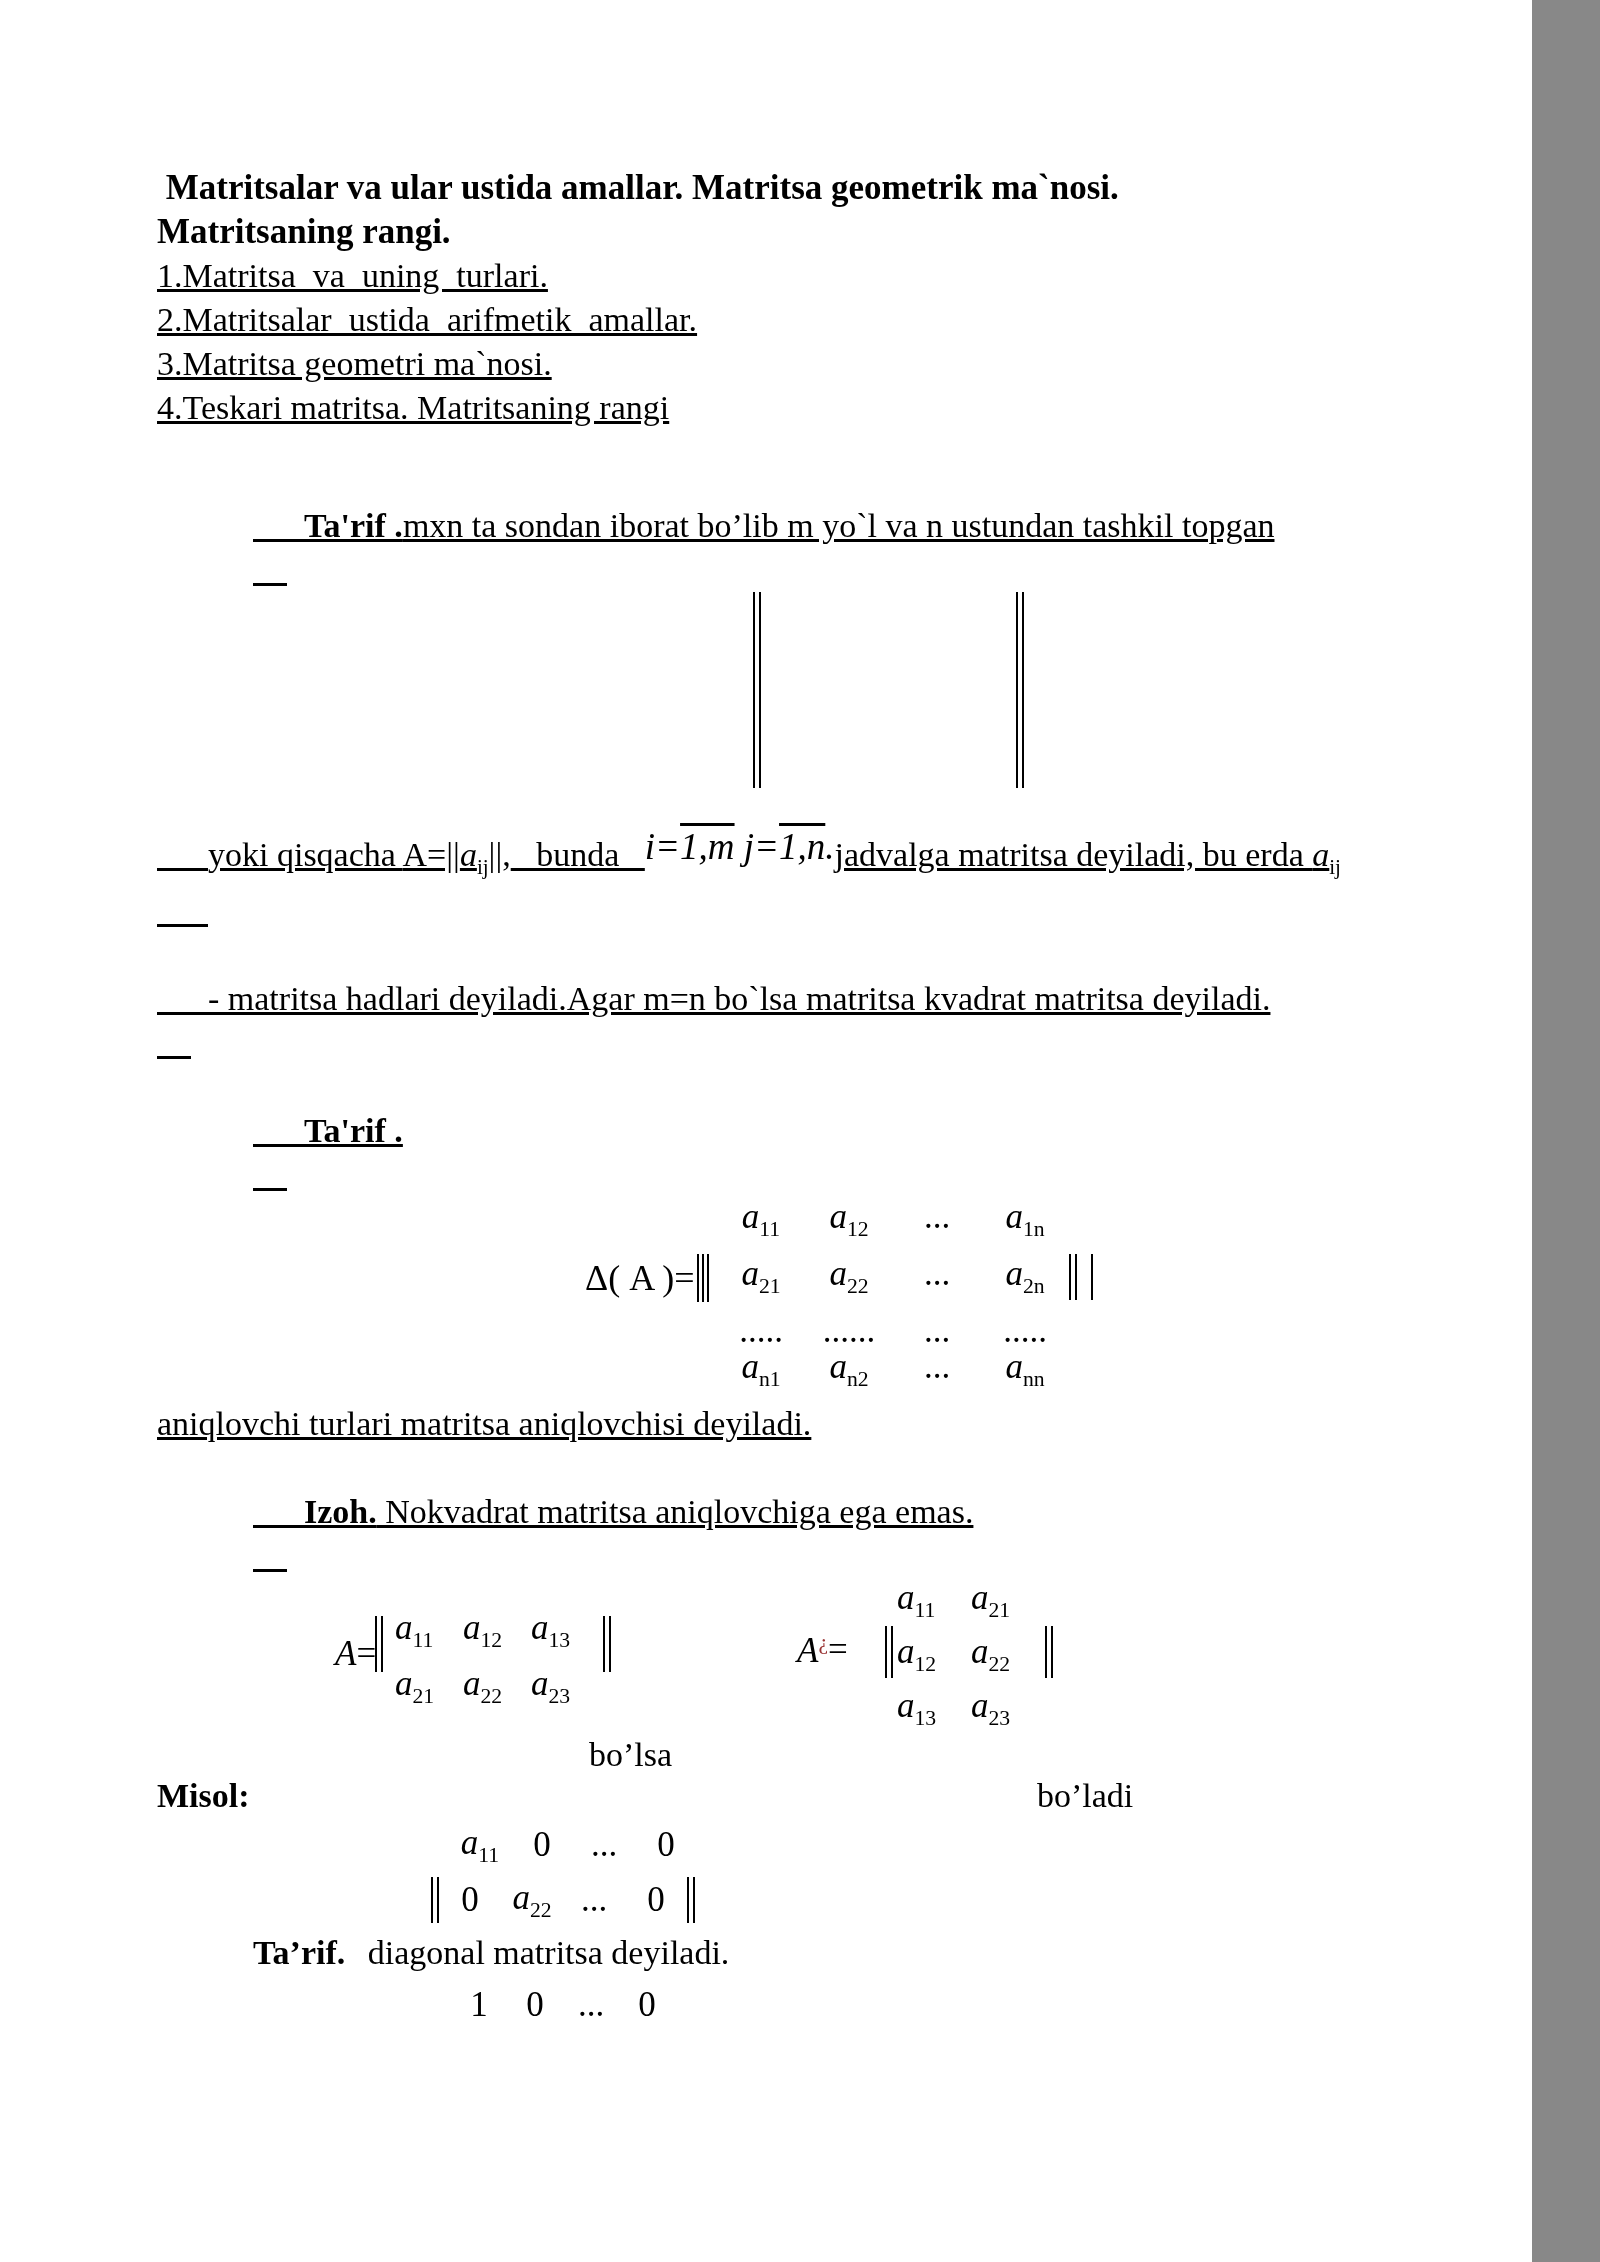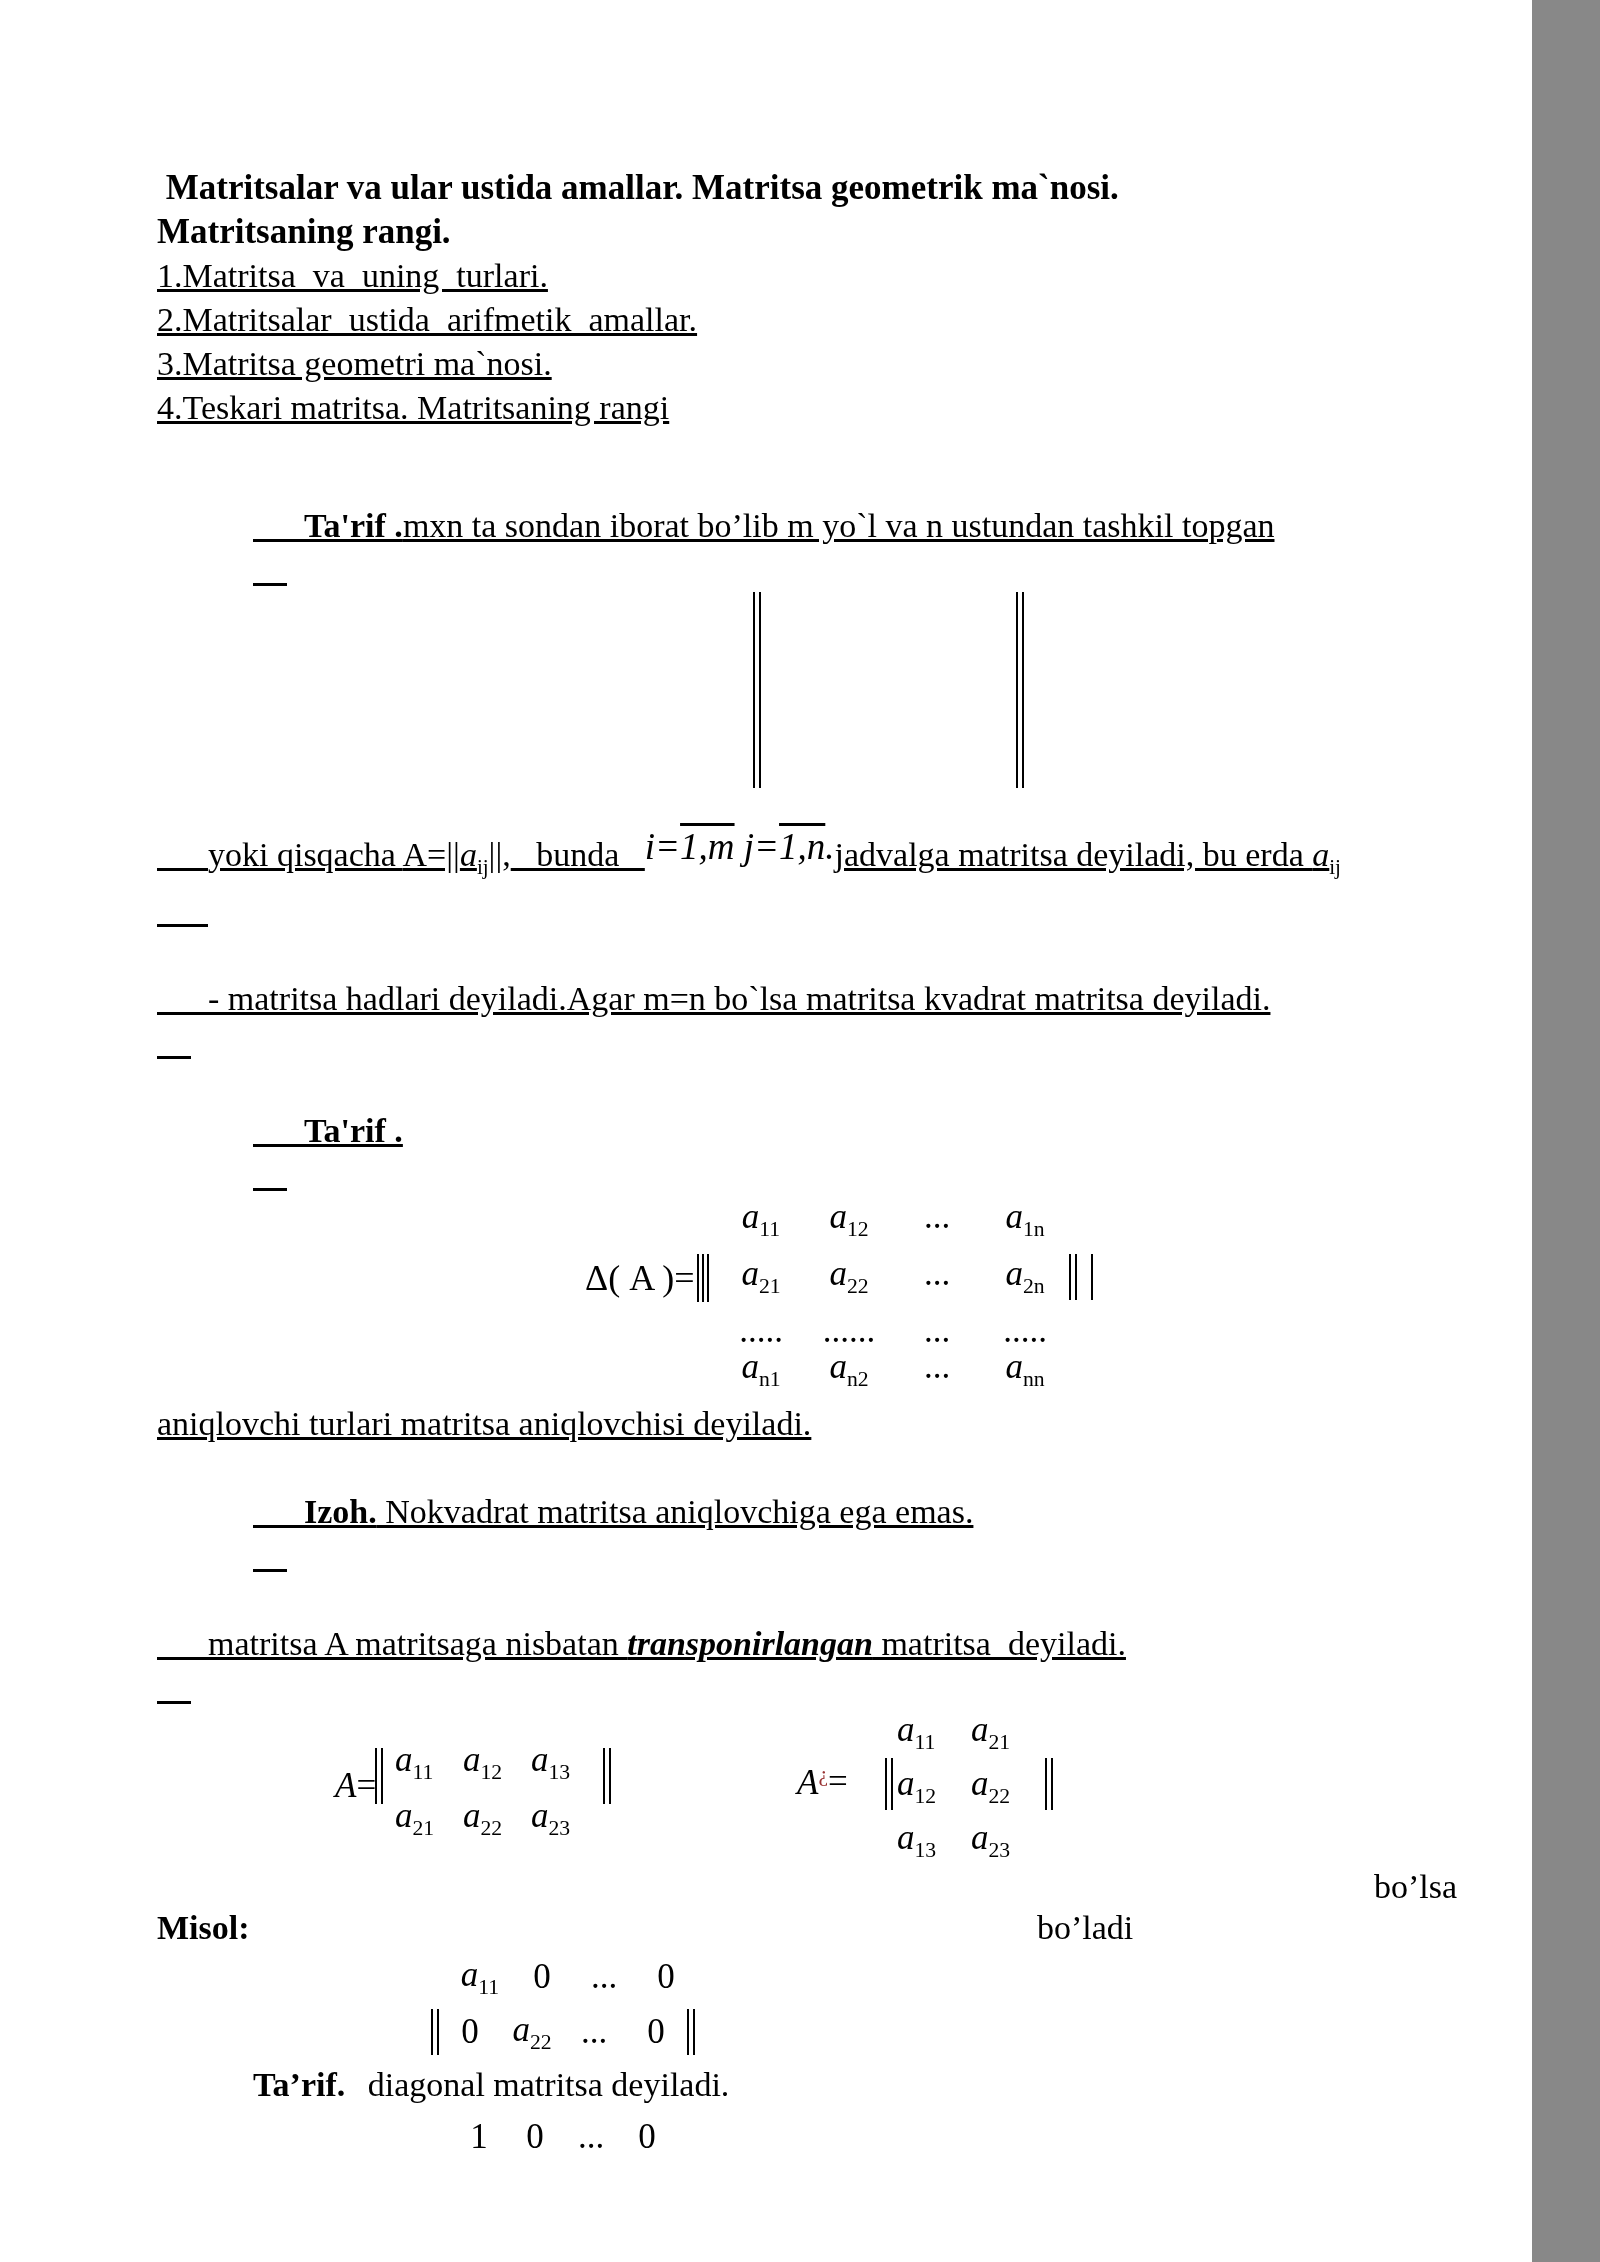--- a/index.html
+++ b/index.html
@@ -46,21 +46,21 @@
   .bL2{left:446px;top:38px;height:56px;position:absolute;}
   .mL2{left:238px;top:86px;}
   .mc68{display:inline-block;width:68px;text-align:left;}
   .mR1{left:740px;top:0px;}
   .mRlhs{left:640px;top:52px;}
   .bR1{left:728px;top:48px;height:52px;position:absolute;}
   .mR2{left:740px;top:54px;}
   .bR2{left:888px;top:48px;height:52px;position:absolute;}
   .mR3{left:740px;top:108px;}
   .mc74{display:inline-block;width:74px;text-align:left;}
-  .bolsa-line{margin-left:432px;font-size:34px;line-height:38px;height:38px;text-align:right;}
+  .bolsa-line{margin-left:432px;font-size:34px;line-height:38px;height:38px;}
   .misol-label-line{position:relative;height:44px;font-size:34px;line-height:44px;}
   .misol-label-line .lab{position:absolute;left:0;top:0;font-weight:bold;}
   .misol-label-line .boladi{position:absolute;left:880px;top:0;font-family:Liberation Serif, serif;}
   
   .mx-r1{display:flex;height:55px;align-items:center;font-size:35px;}
   .mx-r2{display:flex;height:55px;align-items:center;font-size:35px;}
   .mx-r3{display:flex;height:50px;align-items:baseline;font-size:34px;line-height:50px;}
   .dg .mx-r1{margin-left:292px;}
   .dg .mx-r2{margin-left:274px;}
   .id .mx-r1{margin-left:294px;}
@@ -134,23 +134,20 @@
         <span class="mc math"><i>a</i><sub>nn</sub></span>
       </div>
     </div>
 
     <div class="line">aniqlovchi turlari matritsa aniqlovchisi deyiladi.</div>
 
     <div class="line indent">
       <span class="bold">Izoh.</span><span> Nokvadrat matritsa aniqlovchiga ega emas.</span>
     </div>
 
-    <div class="line">
-      <span>matritsa A matritsaga nisbatan </span><span class="bolditalic">transponirlangan</span><span> matritsa  deyiladi.</span>
-    </div>
 
     <div class="misol-block">
       <span class="abs mA math"><i>A</i>=</span>
       <span class="bL1 dbar"></span>
       <div class="abs mL1">
         <span class="mc68 math"><i>a</i><sub>11</sub></span>
         <span class="mc68 math"><i>a</i><sub>12</sub></span>
         <span class="mc68 math"><i>a</i><sub>13</sub></span>
       </div>
       <span class="bL2 dbar"></span>

